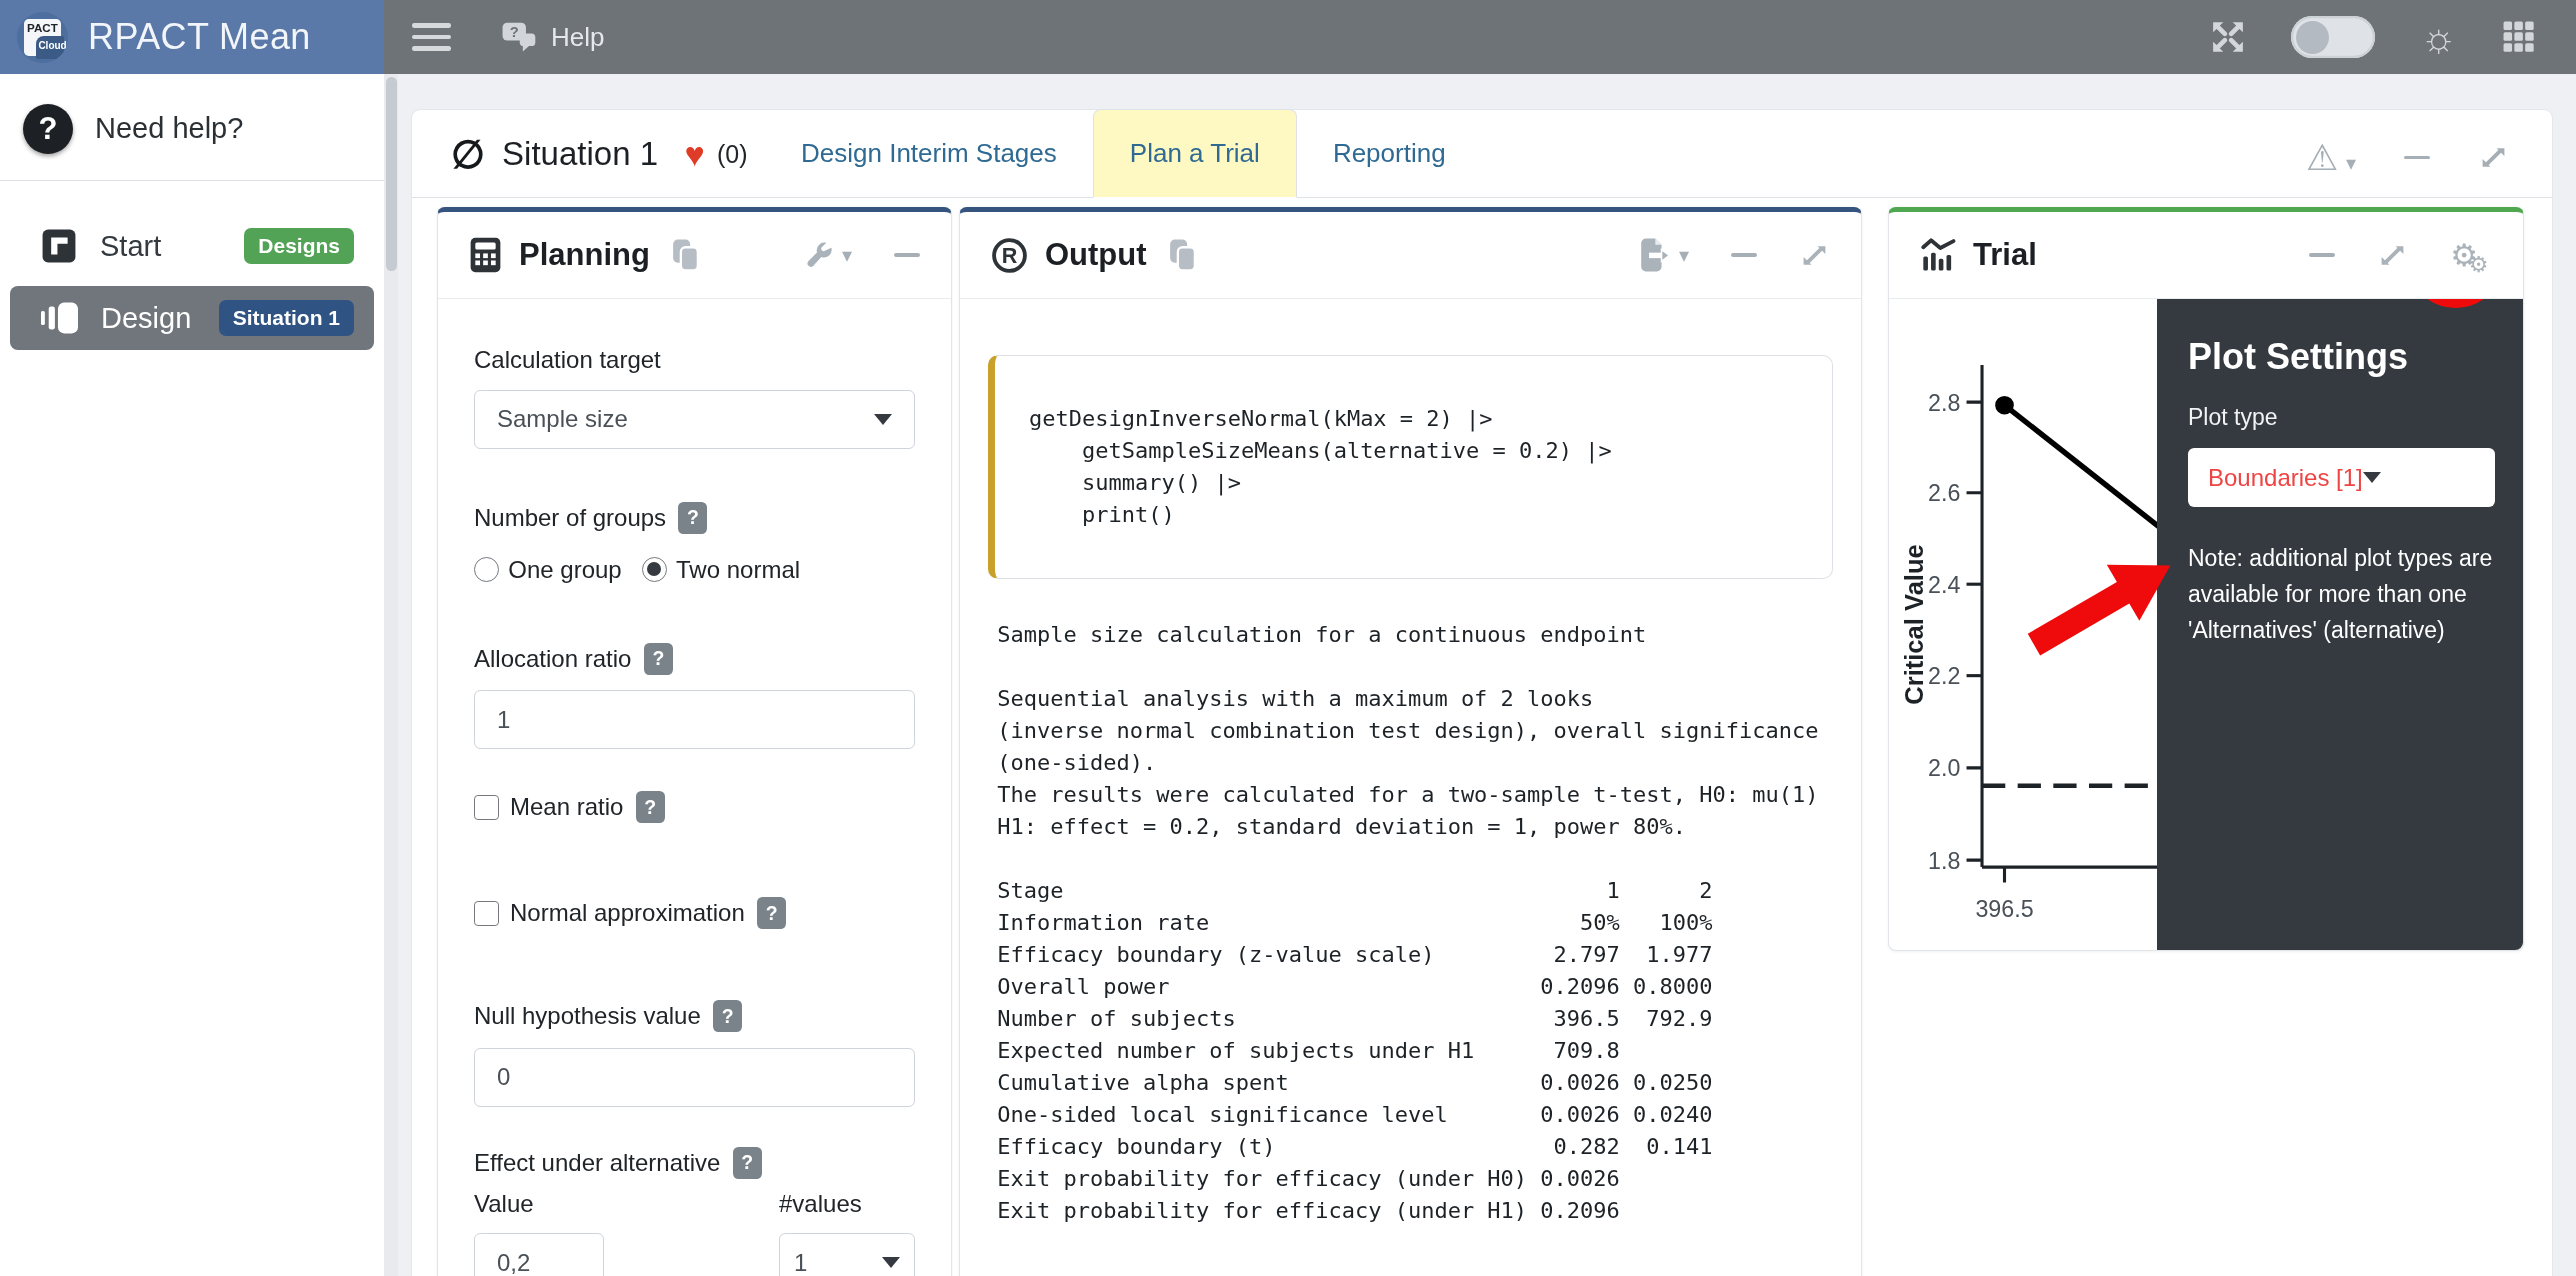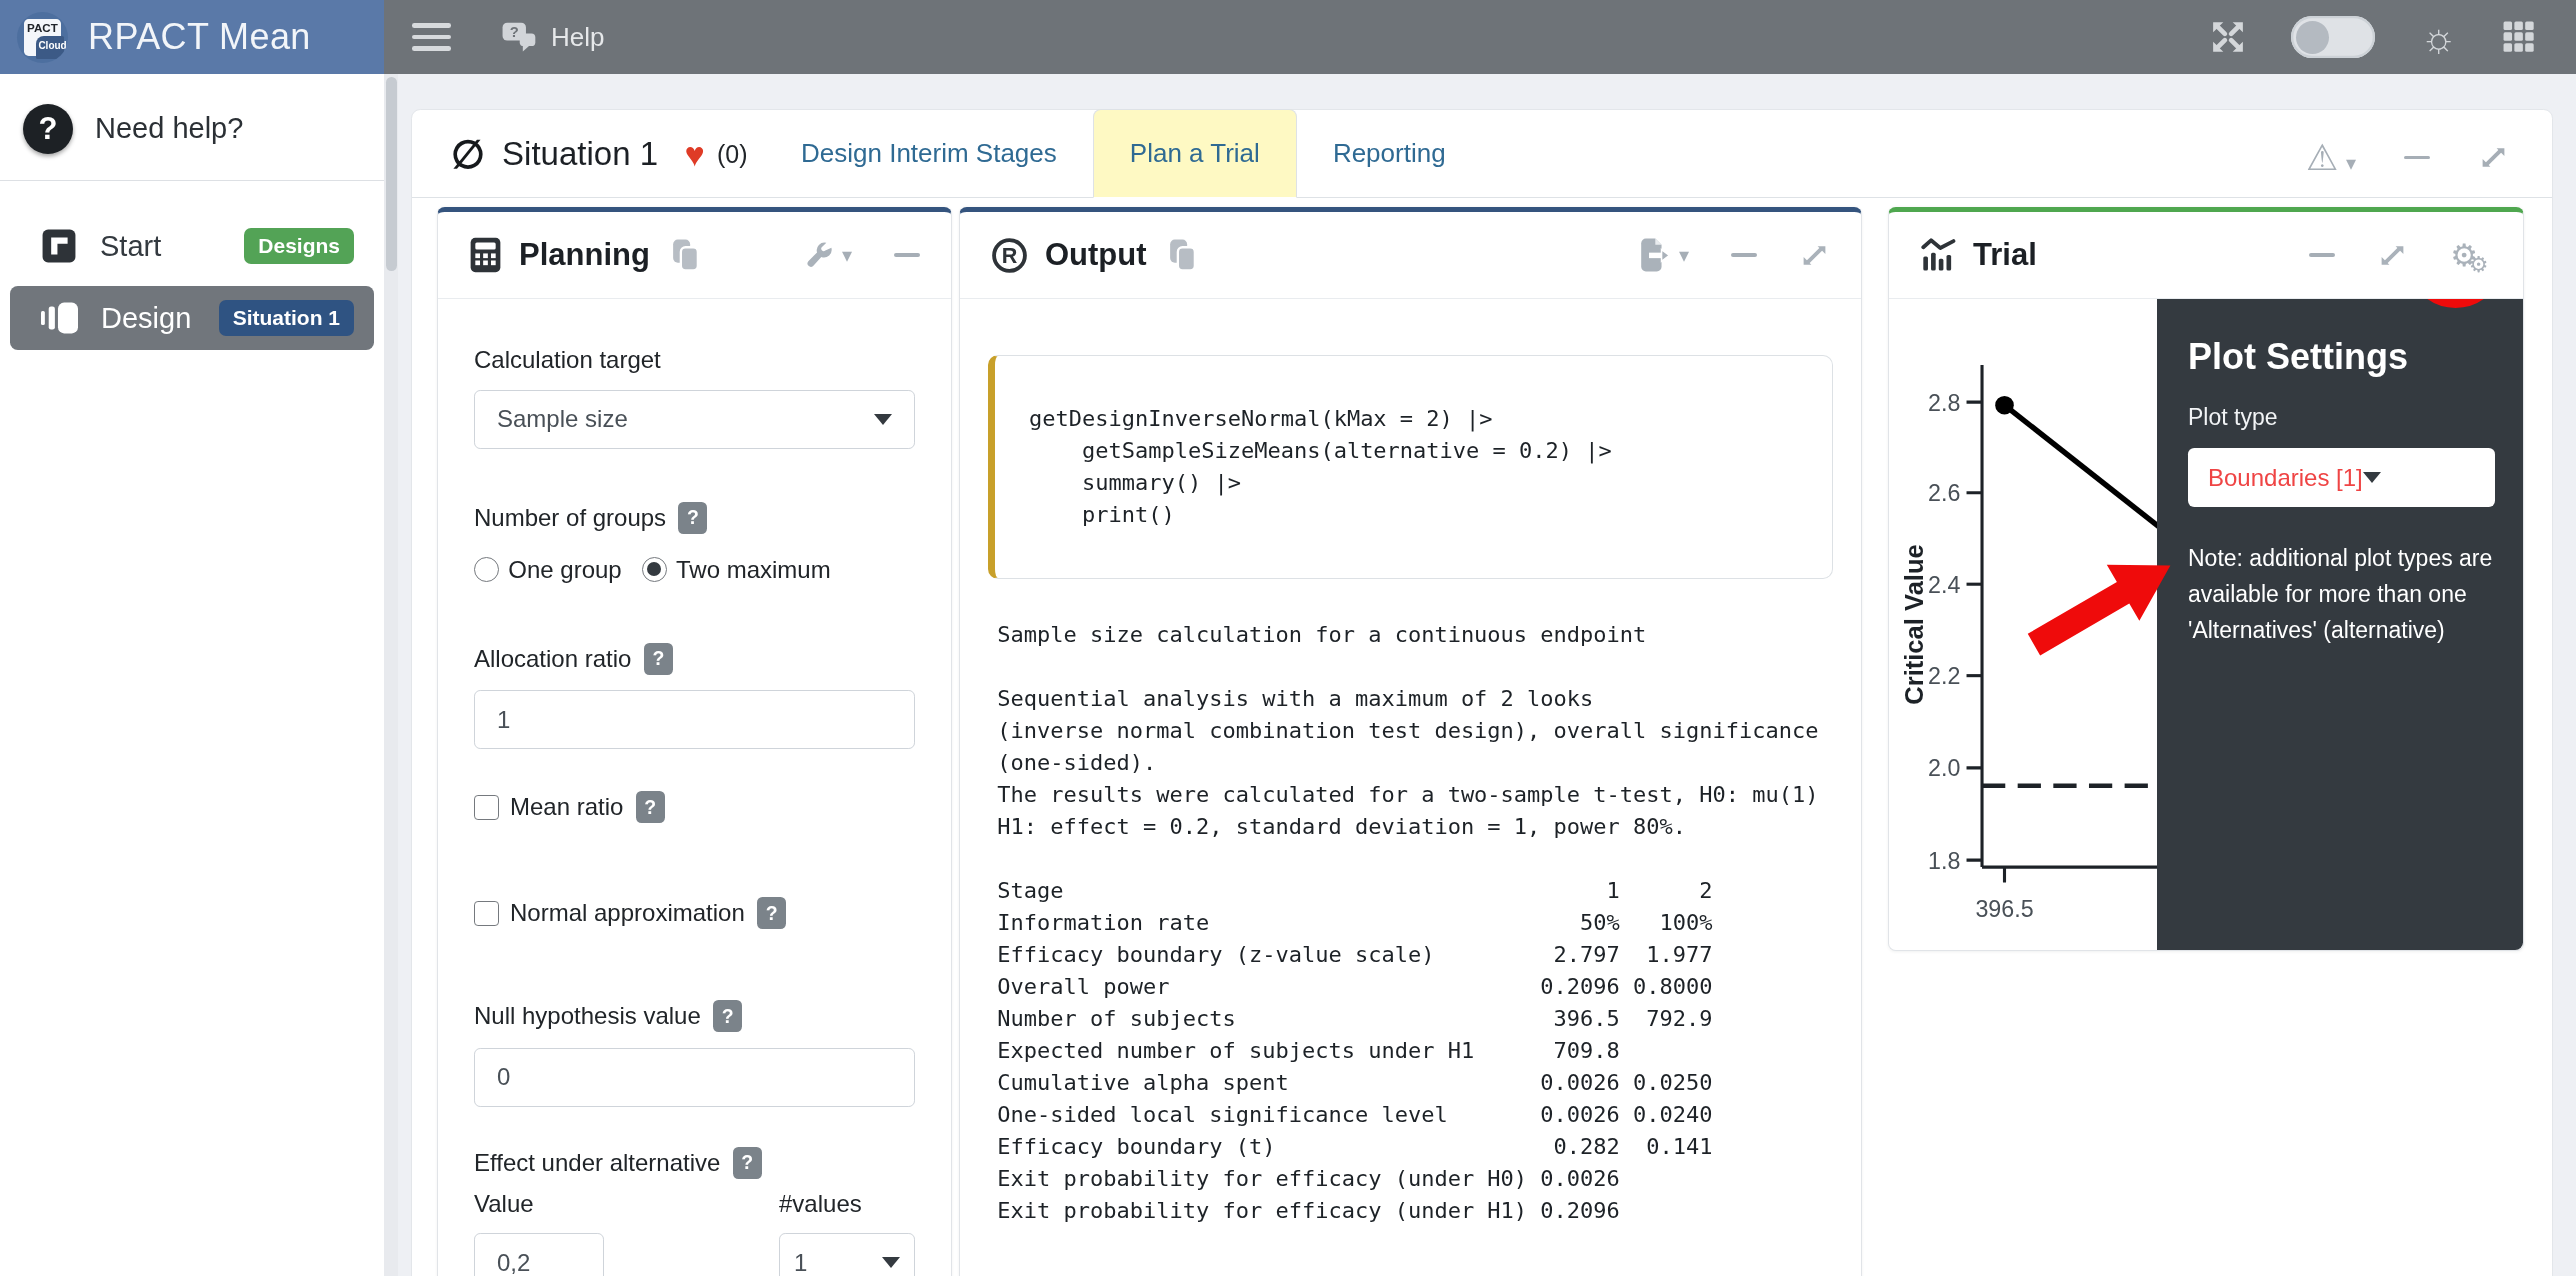--- a/index.html
+++ b/index.html
@@ -273,21 +273,21 @@
         </div>
 
         <div class="form-label grp">
           <span>Number of groups</span>
           <span class="help-badge">?</span>
         </div>
         <div class="radio-row">
           <span class="radio"></span>
           <span>One group</span>
           <span class="radio checked" style="margin-left:20px"></span>
-          <span>Two maximum</span>
+          <span>Two normal</span>
         </div>
 
         <div class="form-label" style="margin-top:59px">
           <span>Allocation ratio</span>
           <span class="help-badge">?</span>
         </div>
         <div class="text-input mt20">
             <span>1</span>
           </div>
 

